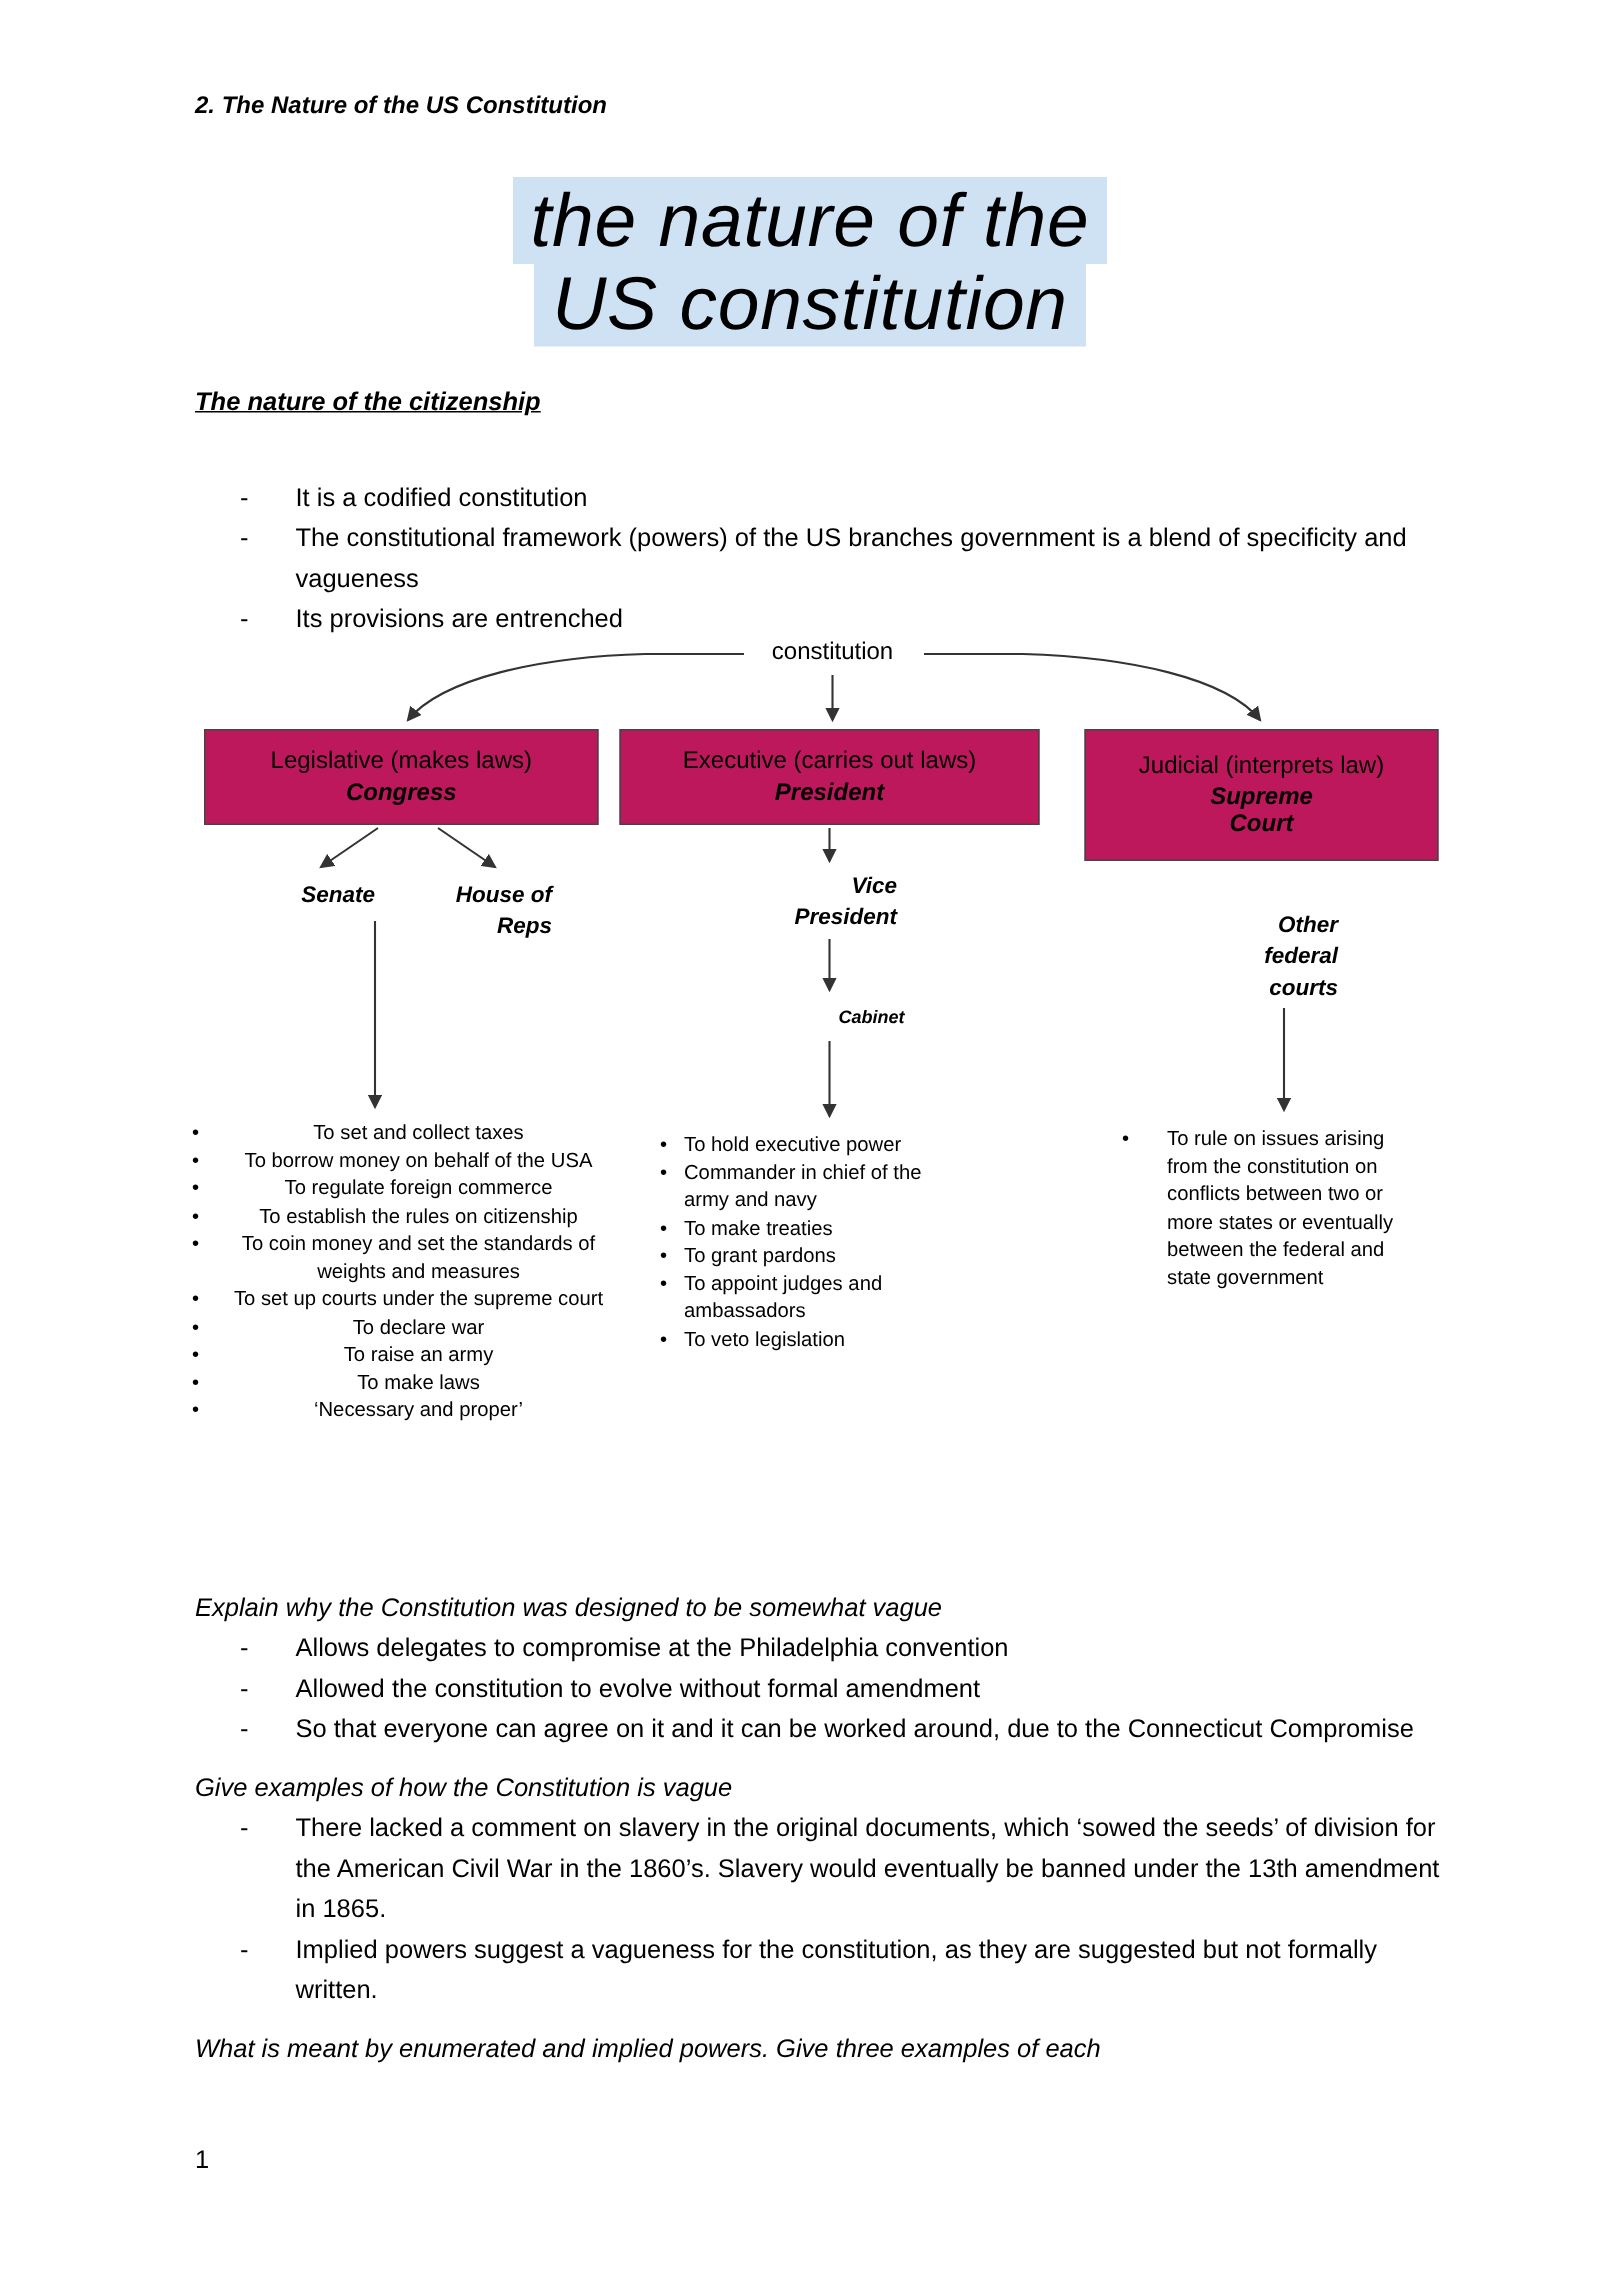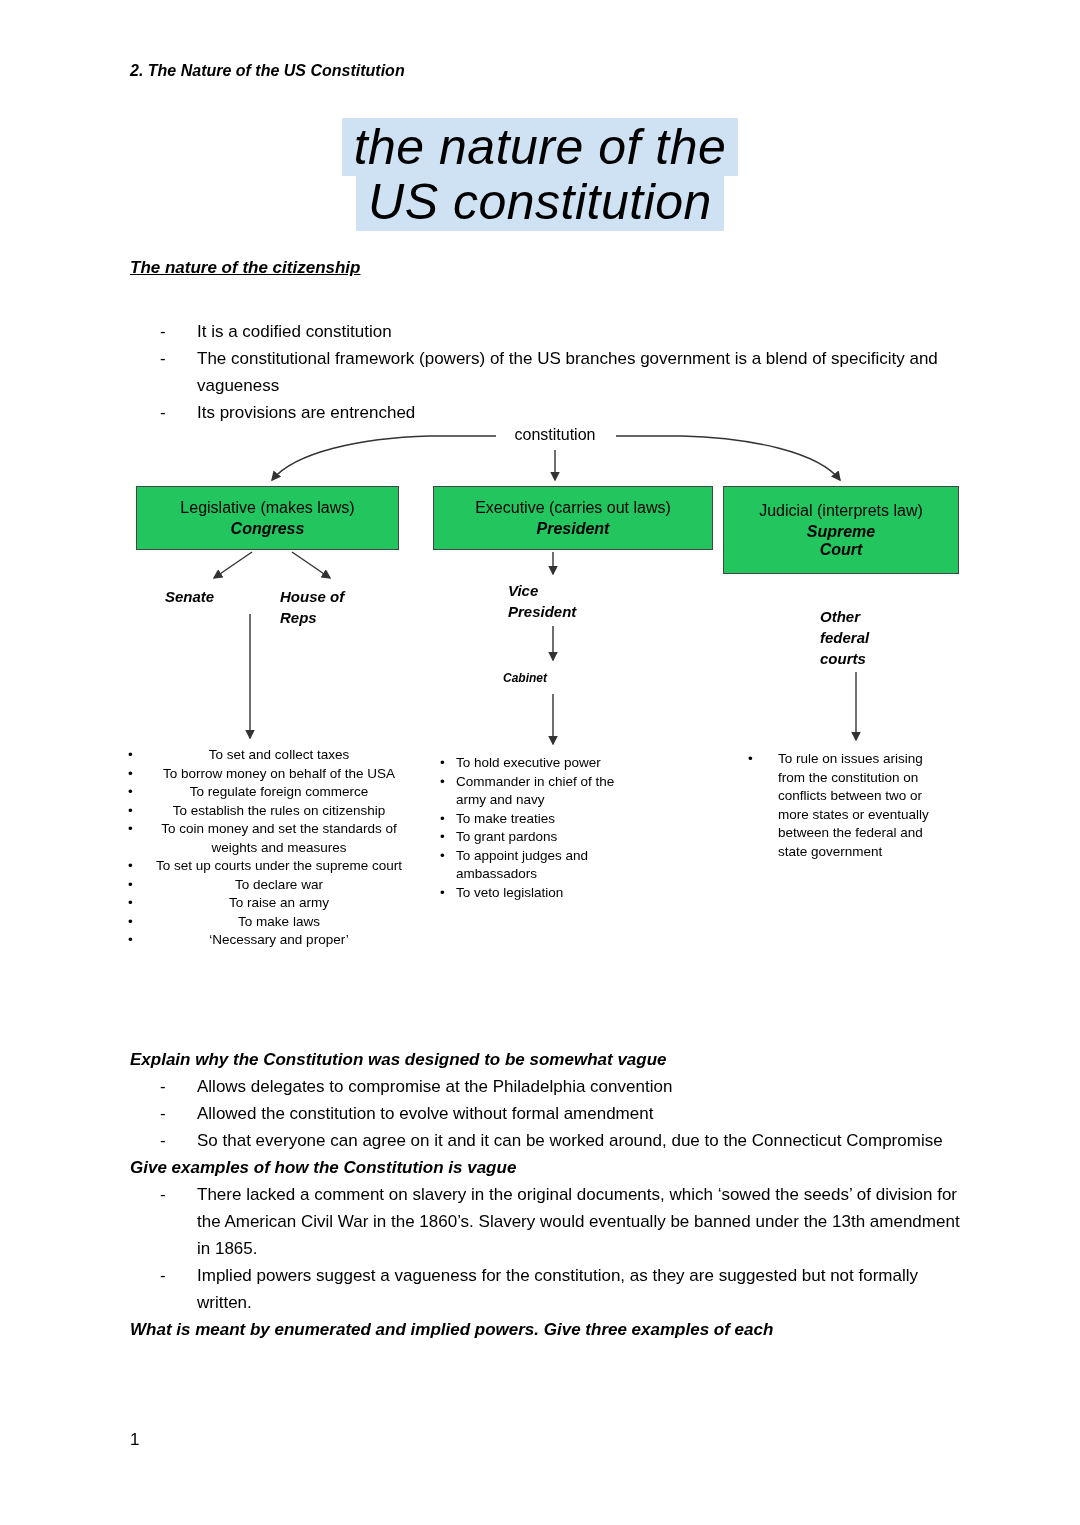--- a/index.html
+++ b/index.html
@@ -35,51 +35,51 @@
 
   .diagram { position:absolute; top:420px; left:0; width:1080px; height:605px; }
   .diagram svg { position:absolute; top:0; left:0; }
 
   .root-label {
     position:absolute; left:495px; top:6px; width:120px;
     text-align:center; font-size:16px;
   }
 
   .dbox {
-    position:absolute; border:1.5px solid #444; background:#22c55e;
+    position:absolute; border:1.5px solid #444; background:#be185d;
     display:flex; flex-direction:column; align-items:center; justify-content:center;
     gap:3px; font-size:16px; text-align:center;
   }
   .box1 { left:136px; top:66px; width:263px; height:64px; }
-  .box2 { left:433px; top:66px; width:280px; height:64px; }
+  .box2 { left:413px; top:66px; width:280px; height:64px; }
   .box3 { left:723px; top:66px; width:236px; height:88px; }
   .box-sub { font-weight:bold; font-style:italic; }
   .box3 .box-sub { width:90px; margin:0 auto; text-align:center; }
 
   .child-label {
-    position:absolute; text-align:left;
+    position:absolute; text-align:right;
     font-weight:bold; font-style:italic; font-size:15px; line-height:21px;
   }
   .lbl-senate  { left:165px; top:166px; width:85px; }
   .lbl-house   { left:280px; top:166px; width:88px; }
   .lbl-vp      { left:508px; top:160px; width:90px; }
   .lbl-cabinet { left:503px; top:248px; width:100px; font-size:12px; }
   .lbl-otherfed{ left:820px; top:186px; width:72px; }
 
   .bullets { list-style:none; position:absolute; font-size:13.5px; line-height:18.5px; }
   .bullets li { position:relative; padding-left:18px; }
   .bullets li::before { content:"\2022"; position:absolute; left:2px; }
   .bullets-left  { left:126px; top:326px; width:288px;text-align:center; }
   .bullets-mid   { left:438px; top:334px; width:208px; }
   .bullets-right { left:742px; top:330px; width:192px; }
   .bullets-right li { padding-left:36px; }
   .bullets-right li::before { left:6px; }
 
   .qa { position:absolute; top:1046px; left:130px; width:832px; }
-  .qa-heading { font-size:17px; font-weight:bold; font-style:italic; line-height:27px; }
+  .qa-heading { font-size:17px; font-weight:normal; font-style:italic; line-height:27px;margin-top:12px; }
 
   .page-number { position:absolute; top:1430px; left:130px; font-size:17px; }
 </style>
 </head>
 <body>
 
 <div class="doc-header">2. The Nature of the US Constitution</div>
 
 <div class="title-block">
   <div><span class="hl">the nature of the</span></div>

